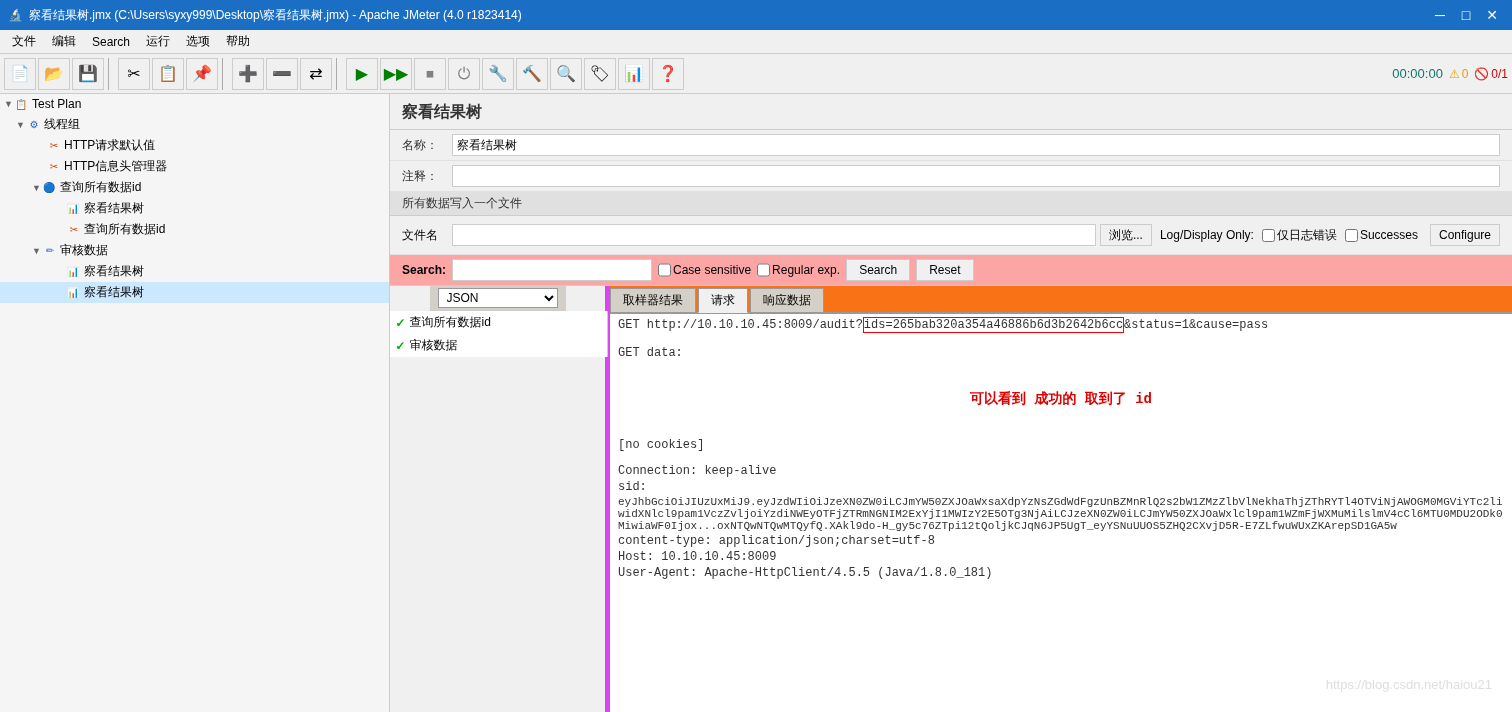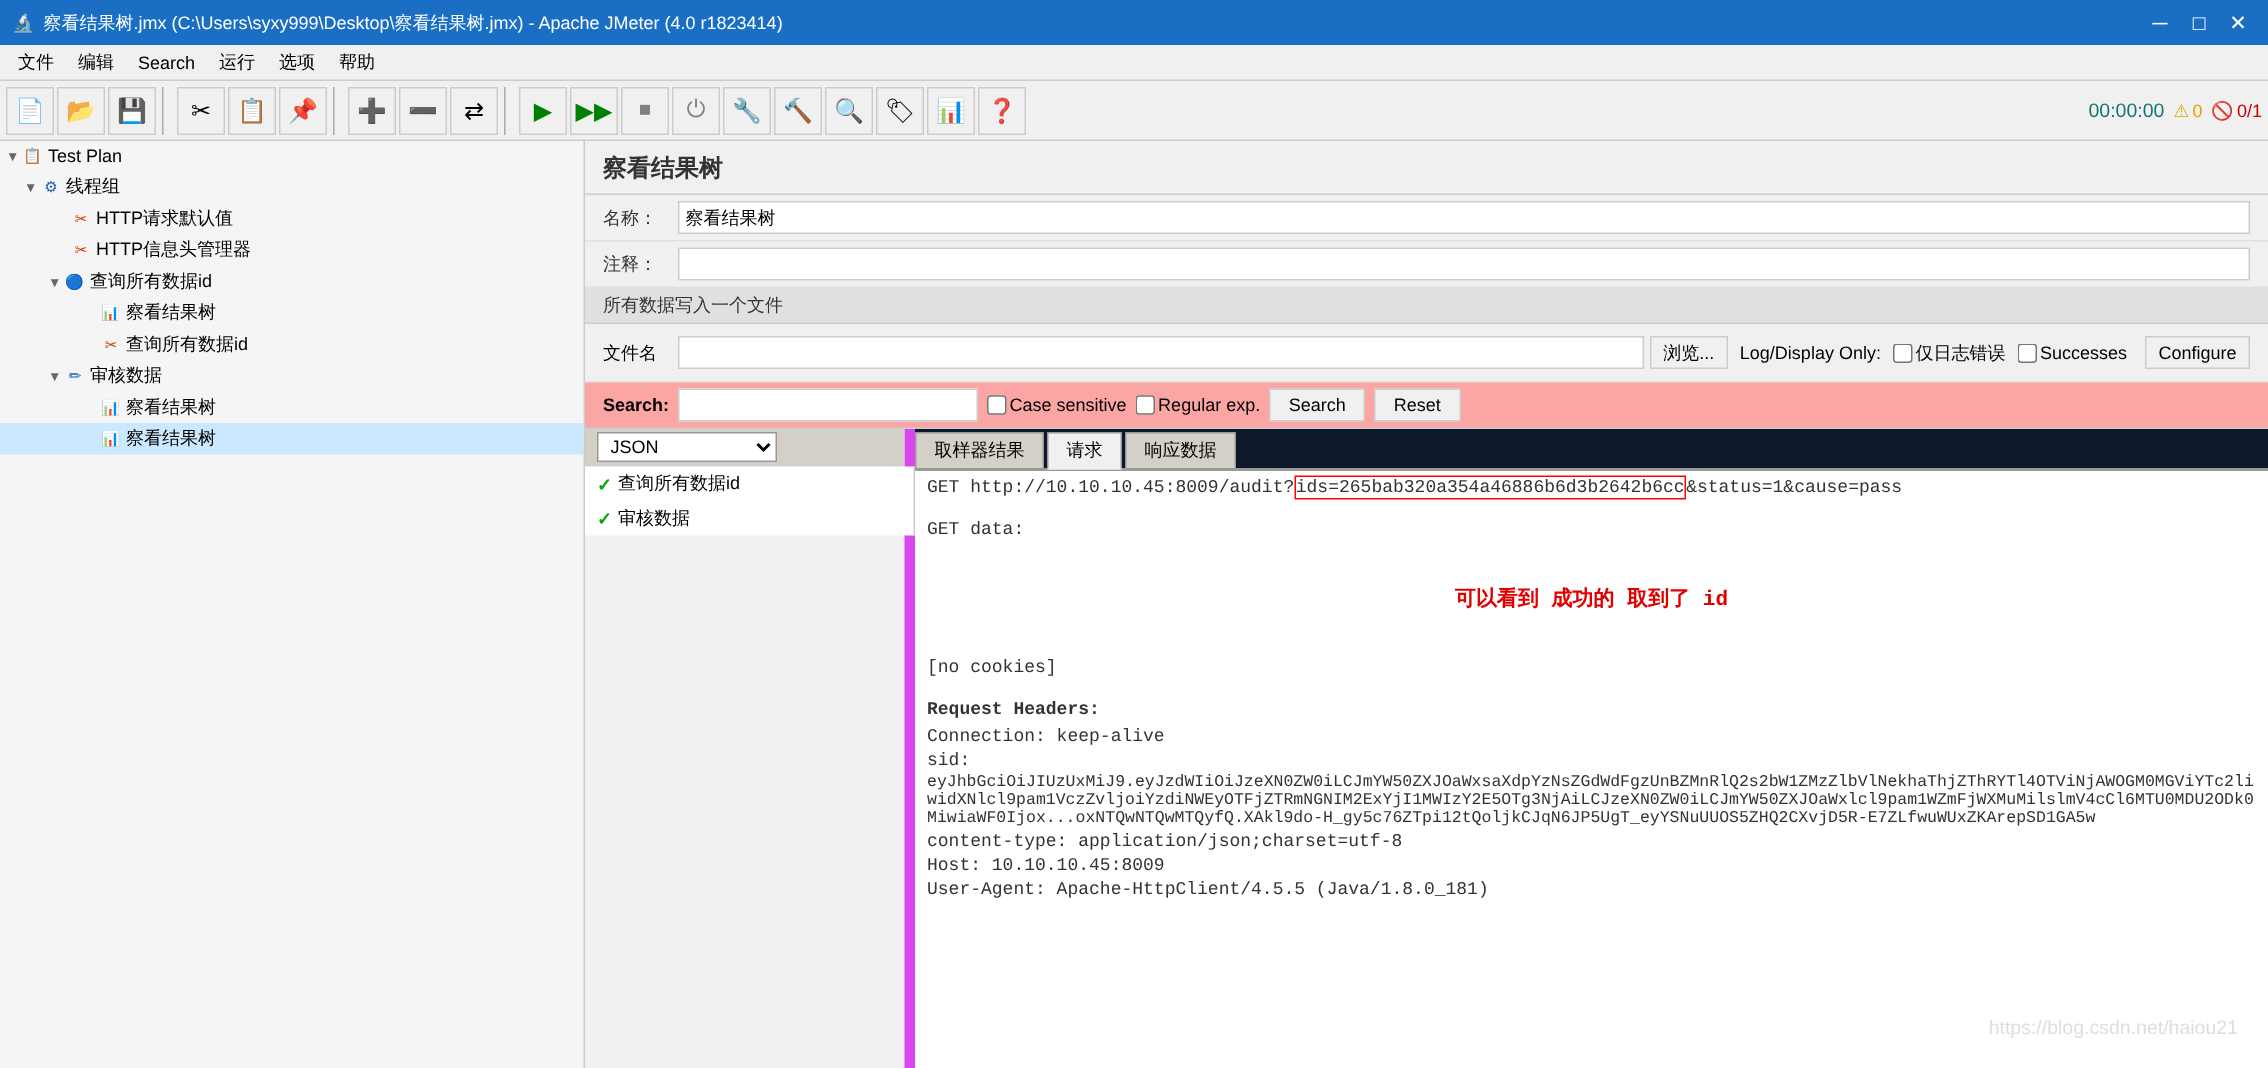--- a/index.html
+++ b/index.html
@@ -177,21 +177,21 @@
       background: #fca5a5;
     }
     .search-label { font-size: 12px; font-weight: bold; }
     .search-input { width: 200px; border: 1px solid #ccc; height: 22px; padding: 0 4px; font-size: 12px; background: white; }
     .search-checkbox { display: flex; gap: 2px; font-size: 12px; cursor: pointer; }
     .search-btn { padding: 2px 12px; font-size: 12px; border: 1px solid #ccc; background: #f0f0f0; cursor: pointer; height: 22px; }
     .tabs-header {
       display: flex;
       align-items: flex-end;
       border-bottom: 2px solid #999;
-      background: #0f172a;
+      background: #f97316;
       padding-top: 2px;
     }
     .tab {
       padding: 3px 12px;
       font-size: 12px;
       cursor: pointer;
       border: 1px solid #999;
       border-bottom: none;
       margin-right: 2px;
       background: #d4d0c8;
@@ -455,21 +455,21 @@
       <label class="search-checkbox">
         <input type="checkbox" style="">
         <span>Regular exp.</span>
       </label>
       <button class="search-btn">Search</button>
       <button class="search-btn">Reset</button>
     </div>
 
     <div class="split-area">
 
-      <div style="display:flex;flex-direction:column;width:220px;border-right:7px solid #d946ef;">
+      <div style="display:flex;flex-direction:column;width:220px;border-right:5px solid #d946ef;align-items:center;">
         <div class="json-header">
           <select class="json-select">
             <option>JSON</option>
           </select>
         </div>
         <div class="result-list">
           <div class="result-item">
             <span class="green-check">✓</span>
             <span>查询所有数据id</span>
           </div>
@@ -492,21 +492,20 @@
           <div class="get-url">
             <span>GET http://10.10.10.45:8009/audit?</span><span style="border:1px solid red;background:none;">ids=265bab320a354a46886b6d3b2642b6cc</span><span>&amp;status=1&amp;cause=pass</span>
           </div>
           <div style="height:6px;"></div>
           <div class="get-data">GET data:</div>
           <div style="height:6px;"></div>
           <div class="success-note">可以看到  成功的 取到了 id</div>
           <div style="height:6px;"></div>
           <div class="no-cookies">[no cookies]</div>
           <div style="height:6px;"></div>
-          <div class="req-headers">Request Headers:</div>
           <div class="header-line">Connection: keep-alive</div>
           <div class="header-line">sid:</div>
           <div class="header-line" style="word-break:break-all;color:#333;font-size:11px;">eyJhbGciOiJIUzUxMiJ9.eyJzdWIiOiJzeXN0ZW0iLCJmYW50ZXJOaWxsaXdpYzNsZGdWdFgzUnBZMnRlQ2s2bW1ZMzZlbVlNekhaThjZThRYTl4OTViNjAWOGM0MGViYTc2liwidXNlcl9pam1VczZvljoiYzdiNWEyOTFjZTRmNGNIM2ExYjI1MWIzY2E5OTg3NjAiLCJzeXN0ZW0iLCJmYW50ZXJOaWxlcl9pam1WZmFjWXMuMilslmV4cCl6MTU0MDU2ODk0MiwiaWF0Ijox...oxNTQwNTQwMTQyfQ.XAkl9do-H_gy5c76ZTpi12tQoljkCJqN6JP5UgT_eyYSNuUUOS5ZHQ2CXvjD5R-E7ZLfwuWUxZKArepSD1GA5w</div>
           <div class="header-line">content-type: application/json;charset=utf-8</div>
           <div class="header-line">Host: 10.10.10.45:8009</div>
           <div class="header-line">User-Agent: Apache-HttpClient/4.5.5 (Java/1.8.0_181)</div>
         </div>
       </div>
     </div>
   </div>

